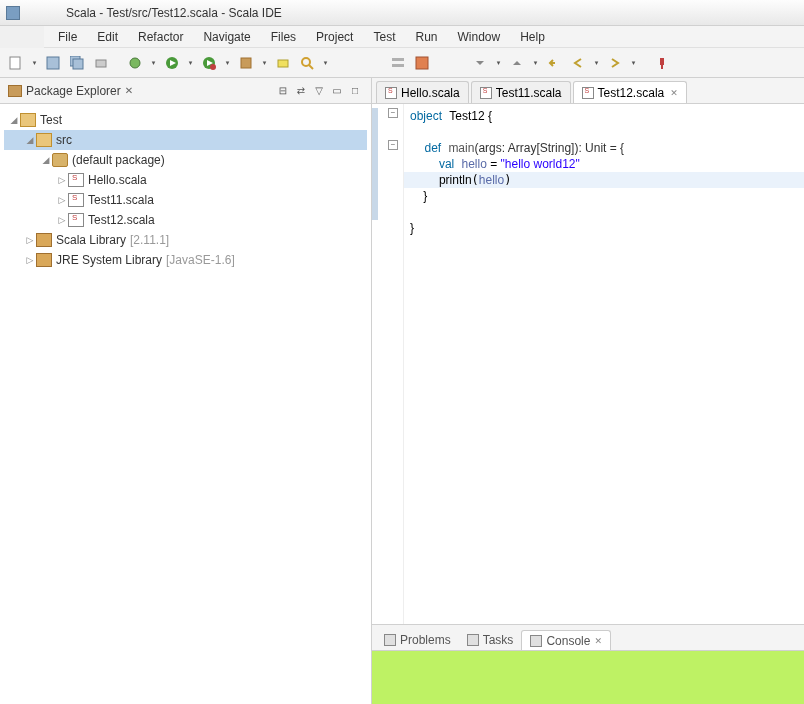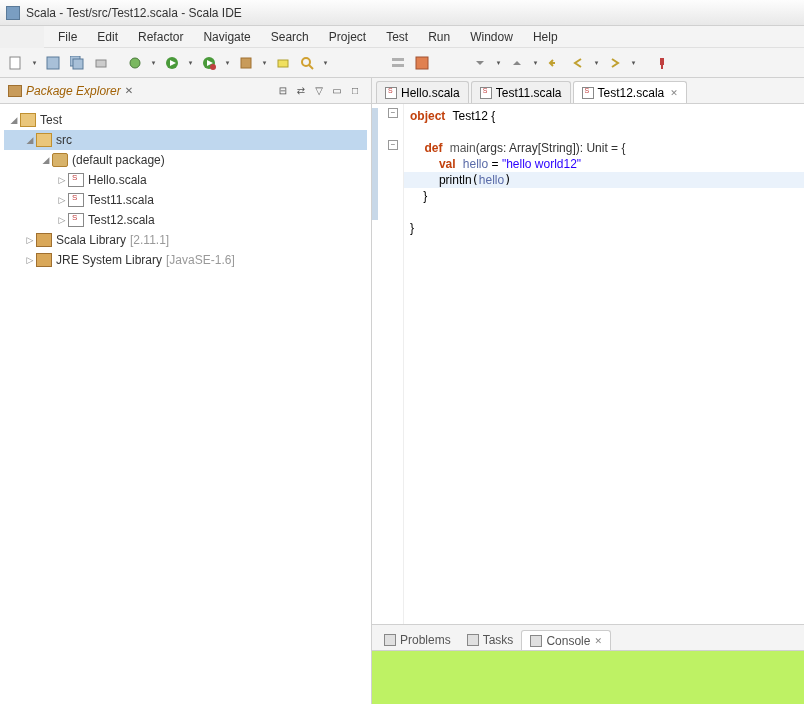--- a/index.html
+++ b/index.html
@@ -1,30 +1,30 @@
 <!DOCTYPE html>
 <html><head>
 <meta charset="utf-8">
 <style>
 * { box-sizing: border-box; margin: 0; padding: 0; font-family: "Segoe UI", Tahoma, sans-serif; font-size: 12px; }
 body { background: #f0f0f0; width: 804px; height: 704px; overflow: hidden; display: flex; flex-direction: column; }
-.titlebar { background: linear-gradient(#fdfdfd,#e8e8e8); height: 26px; display: flex; align-items: center; padding: 4px 6px; border-bottom: 1px solid #d0d0d0; }
+.titlebar { background: linear-gradient(#fdfdfd,#e8e8e8); height: 26px; display: flex; align-items: center; padding: 4px 6px; border-bottom: 1px solid #d0d0d0; gap: 40px; }
 .titlebar .icon { width: 14px; height: 14px; background: #7a9ec2; border: 1px solid #5a7a99; margin-right: 6px; }
 .titlebar .title { color: #333; font-size: 12px; }
 .menubar { background: #f4f4f4; height: 22px; display: flex; align-items: center; padding: 0 4px; border-bottom: 1px solid #e0e0e0; margin-left: 44px; }
 .menubar span { padding: 2px 10px; color: #333; cursor: default; }
 .toolbar { background: #f4f4f4; height: 30px; display: flex; align-items: center; padding: 0 6px; gap: 4px; border-bottom: 1px solid #d0d0d0; }
 .tb-btn { width: 20px; height: 20px; display: flex; align-items: center; justify-content: center; border-radius: 2px; }
 .tb-sep { width: 6px; }
 .dd { width: 9px; height: 16px; display: flex; align-items: center; justify-content: center; font-size: 7px; color: #555; }
 .workspace { flex: 1; display: flex; background: #fff; overflow: hidden; }
 .left-panel { width: 372px; display: flex; flex-direction: column; border-right: 1px solid #d0d0d0; }
 .view-header { height: 26px; background: #f4f4f4; display: flex; align-items: center; padding: 0 8px; border-bottom: 1px solid #d0d0d0; }
 .view-header .ico { width: 14px; height: 12px; background: #c89b5a; margin-right: 4px; border: 1px solid #a07030; }
-.view-header .title { flex: 0; white-space: nowrap; color: #a16207; font-style: italic; }
+.view-header .title { flex: 0; white-space: nowrap; color: #404040; }
 .view-header .x { margin-left: 4px; color: #666; font-size: 10px; cursor: pointer; }
 .view-header .spacer { flex: 1; }
 .view-header .btn { width: 16px; height: 16px; margin-left: 2px; display: flex; align-items: center; justify-content: center; color: #555; font-size: 10px; }
 .tree { flex: 1; padding: 6px 4px; background: #fff; color: #333; overflow: auto; }
 .tree-row { display: flex; align-items: center; height: 20px; white-space: nowrap; }
 .tree-row .arrow { width: 12px; text-align: center; color: #888; font-size: 9px; }
 .tree-row .icon { width: 16px; height: 14px; margin-right: 4px; display: inline-block; }
 .tree-row.selected { background: #bfd7ee; }
 .ico-proj { background: #eac67a; border: 1px solid #c09030; }
 .ico-src { background: #eac67a; border: 1px solid #c09030; }
@@ -40,21 +40,21 @@
 .etab .ico { width: 12px; height: 12px; background: #fff; border: 1px solid #888; margin-right: 4px; position: relative; }
 .etab .ico::after { content: "S"; position: absolute; font-size: 7px; color: #c04040; left: 2px; top: -1px; }
 .etab .x { margin-left: 6px; color: #888; font-size: 9px; }
 .editor { flex: 1; display: flex; background: #fff; overflow: hidden; }
 .gutter { width: 32px; background: #fff; border-right: 1px solid #eee; position: relative; }
 .rule { position: absolute; left: 0; width: 6px; background: #c8d8e8; }
 .fold { position: absolute; left: 16px; width: 10px; height: 10px; border: 1px solid #999; background: #fff; font-size: 8px; line-height: 8px; text-align: center; color: #666; }
 .code { flex: 1; padding: 4px 6px; font-family: Consolas, monospace; font-size: 13px; line-height: 16px; color: #000; position: relative; }
 .code .hl { position: absolute; left: 0; right: 0; height: 16px; background: #eaf2fb; z-index: 0; }
 .code pre { position: relative; z-index: 1; font-family: Consolas, monospace; }
-.kw { color: #c2410c; font-weight: bold; }
+.kw { color: #0369a1; font-weight: normal; }
 .name { color: #555; }
 .str { color: #2a00ff; }
 .id { color: #5a6ba8; }
 .type { color: #333; }
 .bottom-panel { height: 80px; border-top: 1px solid #d0d0d0; background: #bef264; display: flex; flex-direction: column; }
 .btabs { height: 26px; background: #f4f4f4; display: flex; align-items: flex-end; border-bottom: 1px solid #d0d0d0; padding-left: 4px; }
 .btab { height: 20px; padding: 0 8px; display: flex; align-items: center; color: #555; }
 .btab.active { background: #fff; border: 1px solid #ccc; border-bottom: none; border-radius: 3px 3px 0 0; }
 .btab .ico { width: 12px; height: 12px; margin-right: 4px; border: 1px solid #888; background: #e0e0e0; }
 .btab .x { margin-left: 4px; font-size: 9px; color: #888; }
@@ -68,21 +68,21 @@
 <div class="titlebar">
   <span class="icon"></span>
   <span class="title">Scala - Test/src/Test12.scala - Scala IDE</span>
 </div>
 
 <div class="menubar">
   <span>File</span>
   <span>Edit</span>
   <span>Refactor</span>
   <span>Navigate</span>
-  <span>Search</span>
+  <span>Files</span>
   <span>Project</span>
   <span>Test</span>
   <span>Run</span>
   <span>Window</span>
   <span>Help</span>
 </div>
 
 <div class="toolbar">
   <div class="tb-btn">
       <svg width="14" height="14">

